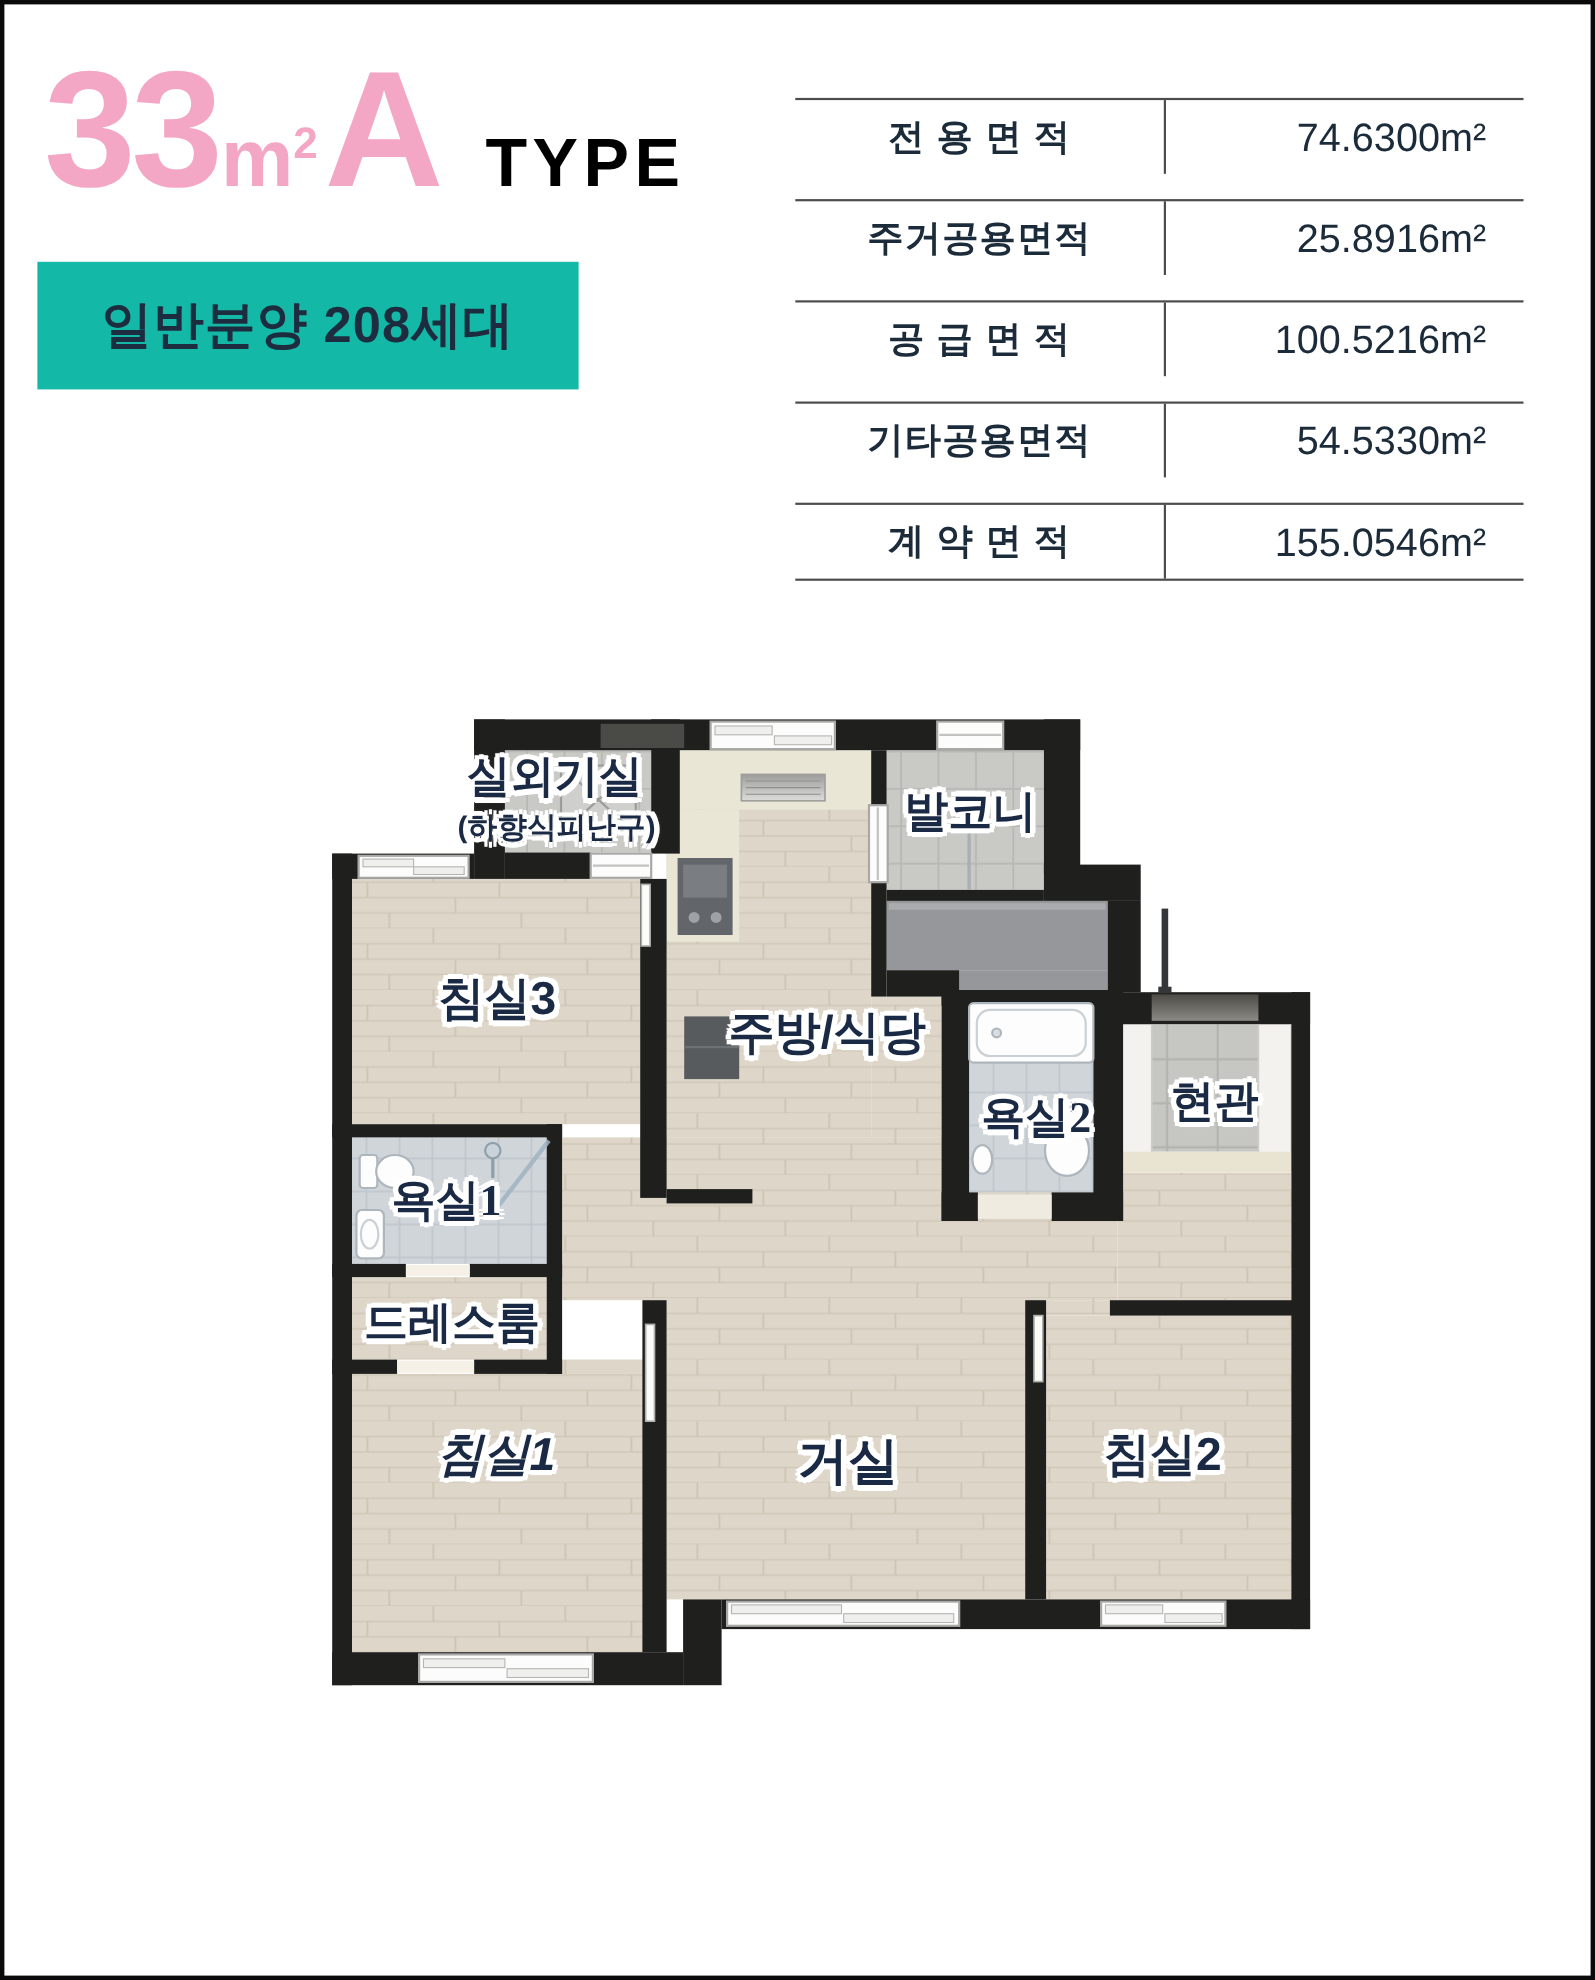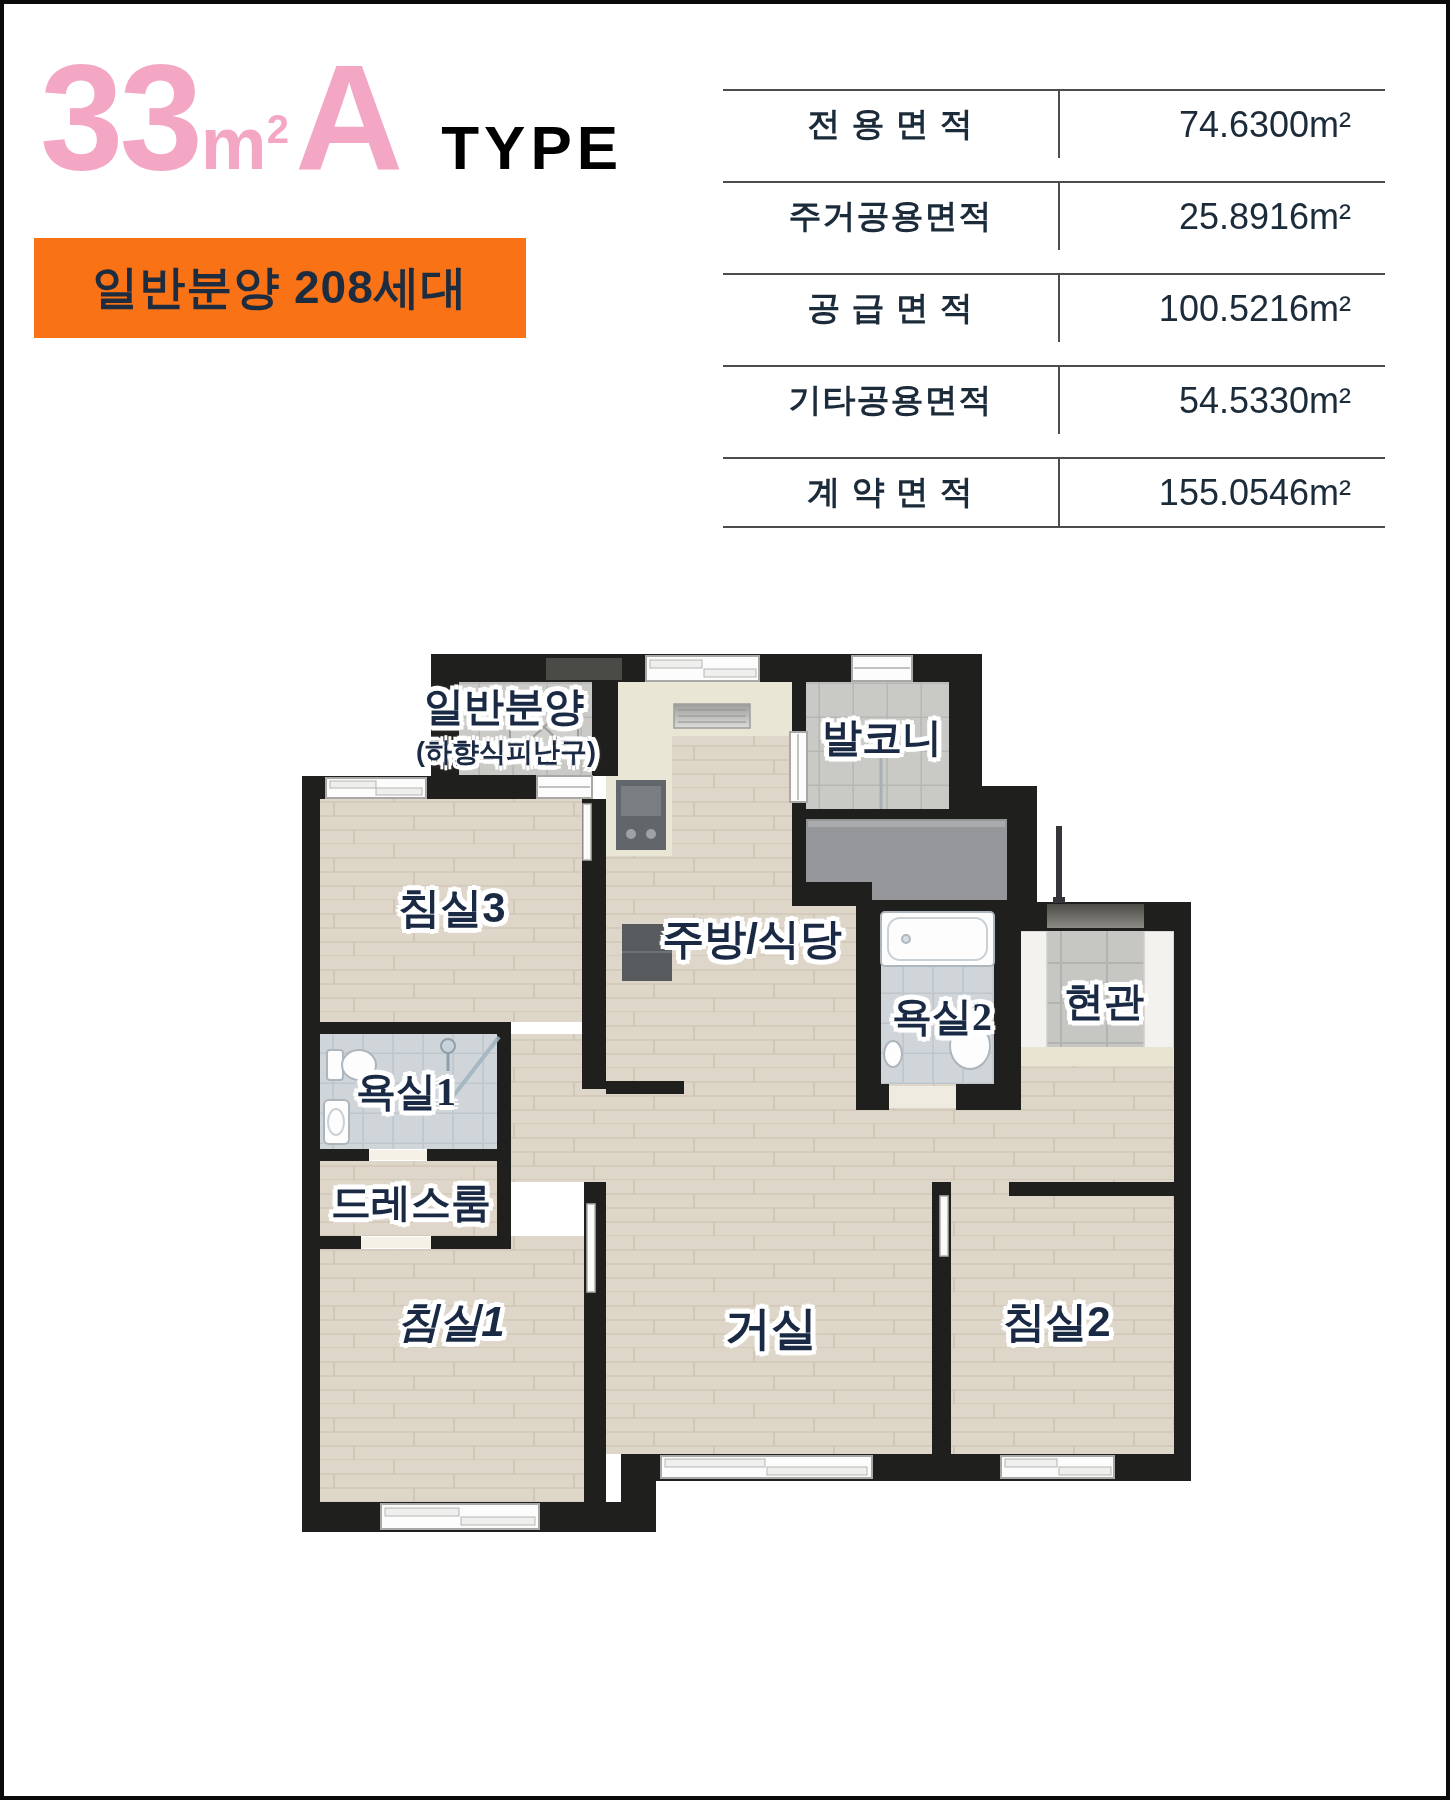--- a/index.html
+++ b/index.html
@@ -13,22 +13,22 @@
   .title{
     position:absolute; left:36px; top:38px; white-space:nowrap;
     color:#f3a7c5; line-height:1;
   }
   .title .big{font-size:150px; font-weight:700; letter-spacing:-4px;}
   .title .unit{font-size:74px; font-weight:600; margin-left:2px;}
   .title .unit-sup{font-size:40px; font-weight:600; vertical-align:super; line-height:0;}
   .title .letter{font-size:150px; font-weight:700; margin-left:6px;}
   .title .type{font-size:62px; font-weight:600; letter-spacing:5px; margin-left:38px; color:#000000;}
   .subtitle-box{
-    position:absolute; left:30px; top:234px; width:492px; height:100px;
-    background:#f97316; display:flex; align-items:center; justify-content:center;
+    position:absolute; left:30px; top:234px; width:492px; height:116px;
+    background:#14b8a6; display:flex; align-items:center; justify-content:center;
   }
   .subtitle-box span{font-size:46px; font-weight:700; color:#1d2c3f; letter-spacing:1px;}
   
   .area-table{
     position:absolute; left:719px; top:62px; width:662px;
     color:#1c2b3a;
   }
   .arow{
     display:flex; height:67px; border-top:2px solid #4c4c4c; align-items:stretch;margin-top:23px;
   }
@@ -294,21 +294,21 @@
 
       <g stroke="#9c9c9a">
         <rect x="506" y="692" width="68" height="62" fill="#cfcfcd"></rect>
         <path d="M506 692l68 62M574 692l-68 62" fill="none"></path>
       </g>
 
       <path d="M877 748v57" stroke="#a9aeb2" stroke-width="3" fill="none"></path>
     </g>
   </svg>
 
-  <div class="room-label fs40" style="left:500px; top:702px;">일반분양</div>
+  <div class="room-label fs40" style="left:500px; top:702px;">실외기실</div>
   <div class="room-label fs27" style="left:502px; top:748px;">(하향식피난구)</div>
   <div class="room-label fs40" style="left:878px; top:733px;">발코니</div>
   <div class="room-label fs42" style="left:448px; top:904px;">침실3</div>
   <div class="room-label fs42" style="left:748px; top:935px;">주방/식당</div>
   <div class="room-label fs38" style="left:938px; top:1012px;">욕실2</div>
   <div class="room-label fs38" style="left:1100px; top:997px;">현관</div>
   <div class="room-label fs38" style="left:402px; top:1087px;">욕실1</div>
   <div class="room-label fs40" style="left:407px; top:1198px;">드레스룸</div>
   <div class="room-label fs42" style="left:447px; top:1318px;font-style:italic;">침실1</div>
   <div class="room-label fs46" style="left:767px; top:1325px;">거실</div>

